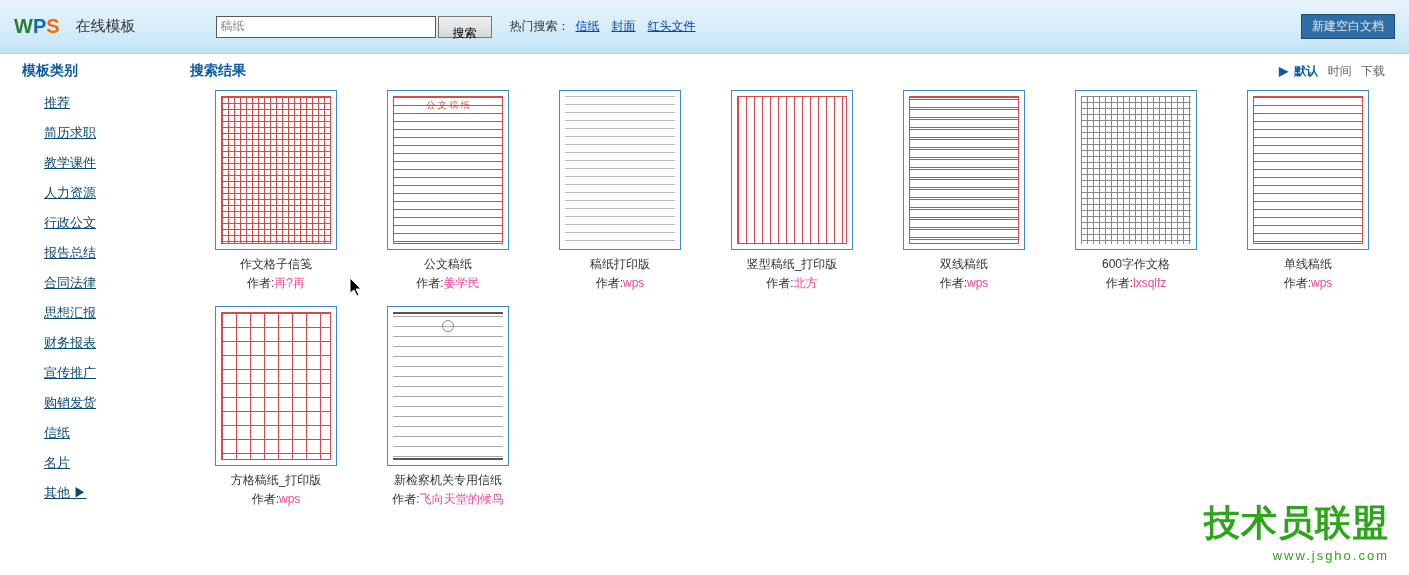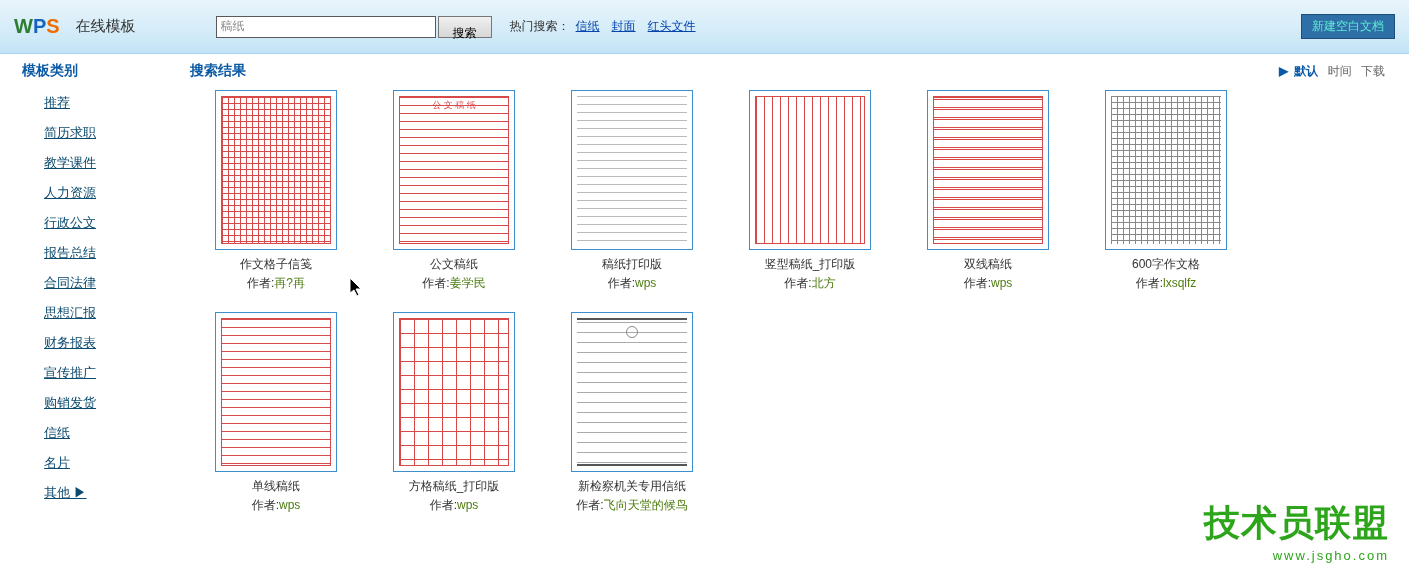--- a/index.html
+++ b/index.html
@@ -7,37 +7,37 @@
 .header { background: linear-gradient(#e8f4fb, #d4ecf9 60%, #c2e3f5); height: 54px; border-bottom: 1px solid #a9d4ef; display: flex; align-items: center; padding: 0 14px; }
 .logo { font-size: 20px; font-weight: bold; margin-right: 10px; display: flex; align-items: center; }
 .logo-w { color: #2e7d32; }
 .logo-p { color: #1565c0; }
 .logo-s { color: #ef6c00; }
 .logo-text { font-size: 15px; color: #333; font-weight: normal; margin-left: 6px; margin-right: 80px; }
 .search-box { border: 1px solid #5a5a5a; width: 220px; height: 22px; padding: 2px 4px; color: #888; font-size: 12px; background: #fff; }
 .search-btn { height: 22px; padding: 8px 14px; border: 1px solid #777; background: linear-gradient(#f0f0f0,#d7d7d7); margin-left: 2px; cursor: pointer; font-size: 12px; }
 .hot-label { color: #333; margin-left: 18px; }
 .hot-link { color: #0645ad; text-decoration: underline; margin: 0 6px; cursor: pointer; }
-.new-blank { margin-left: auto; background: #2f6fa7; border: 1px solid #1f4e79; color: #5eead4; padding: 3px 10px; cursor: pointer; font-size: 12px; }
+.new-blank { margin-left: auto; background: #2f6fa7; border: 1px solid #1f4e79; color: #e5e5e5; padding: 3px 10px; cursor: pointer; font-size: 12px; }
 .main { display: flex; padding-top: 8px; }
 .sidebar { width: 190px; padding-left: 22px; }
 .sidebar-title { color: #0b5aa6; font-weight: bold; font-size: 14px; margin-bottom: 14px; }
 .cat-item { color: #0c4a6e; text-decoration: underline; display: block; margin-bottom: 12px; padding-left: 22px; font-size: 13px; cursor: pointer; }
 .content { flex: 1; }
 .content-head { display: flex; align-items: center; margin-bottom: 10px; }
 .result-title { color: #0b5aa6; font-weight: bold; font-size: 14px; }
 .sort { margin-left: auto; margin-right: 24px; font-size: 12px; }
 .sort span { color: #666; margin-left: 6px; cursor: pointer; }
 .sort .active { color: #0b5aa6; font-weight: bold; }
-.grid { display: flex; flex-wrap: wrap; gap: 6px; }
+.grid { display: flex; flex-wrap: wrap; gap: 0; }
 .card { width: 172px; text-align: center; margin-bottom: 14px; }
 .thumb { width: 122px; height: 160px; border: 1px solid #3c8ecf; margin: 0 auto 6px auto; background: #fff; padding: 5px; display: flex; align-items: center; justify-content: center; overflow: hidden; }
 .card-title { color: #333; font-size: 12px; margin-bottom: 2px; }
 .card-author { color: #333; font-size: 12px; }
-.card-author a { color: #4d7c0f; text-decoration: none; }
+.card-author a { color: #ec4899; text-decoration: none; }
 .watermark { position: fixed; right: 20px; bottom: 12px; text-align: right; font-family: Arial, sans-serif; }
 .watermark .big { font-size: 36px; color: #2ca51a; font-weight: 900; letter-spacing: 1px; font-family: Liberation Serif, serif; }
 .watermark .small { font-size: 13px; color: #2ca51a; letter-spacing: 2px; }
 
 
 .t-inner { width: 100%; height: 100%; position: relative; }
 .red-grid { background-image: linear-gradient(#d84a4a 1px, transparent 1px), linear-gradient(90deg, #d84a4a 1px, transparent 1px); background-size: 6px 6px; border:1px solid #d84a4a; }
 .mix-grid { background-image: linear-gradient(#8cbf6b 1px, transparent 1px), linear-gradient(90deg, #8cbf6b 1px, transparent 1px); background-size: 5px 5px; }
 .ruled-black { background-image: linear-gradient(#555 1px, transparent 1px); background-size: 100% 8px; border:1px solid #888; }
 .ruled-red { background-image: linear-gradient(#d84a4a 1px, transparent 1px); background-size: 100% 8px; border:1px solid #d84a4a; }

